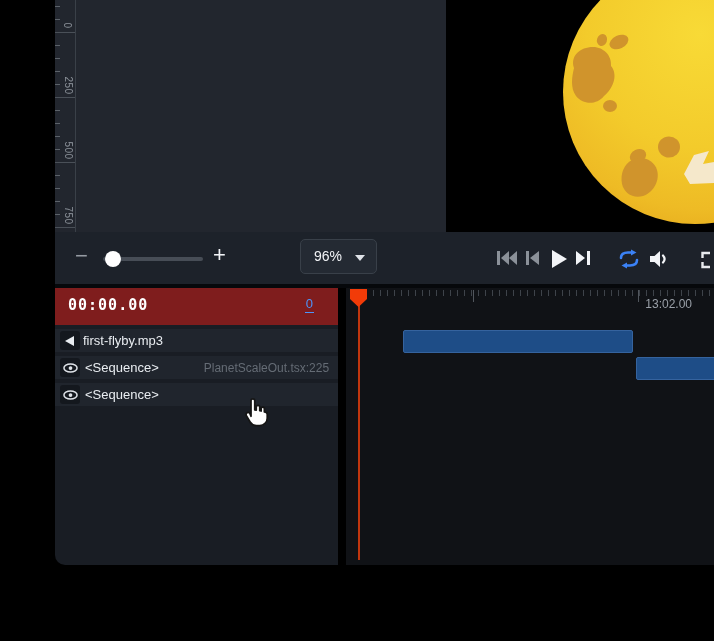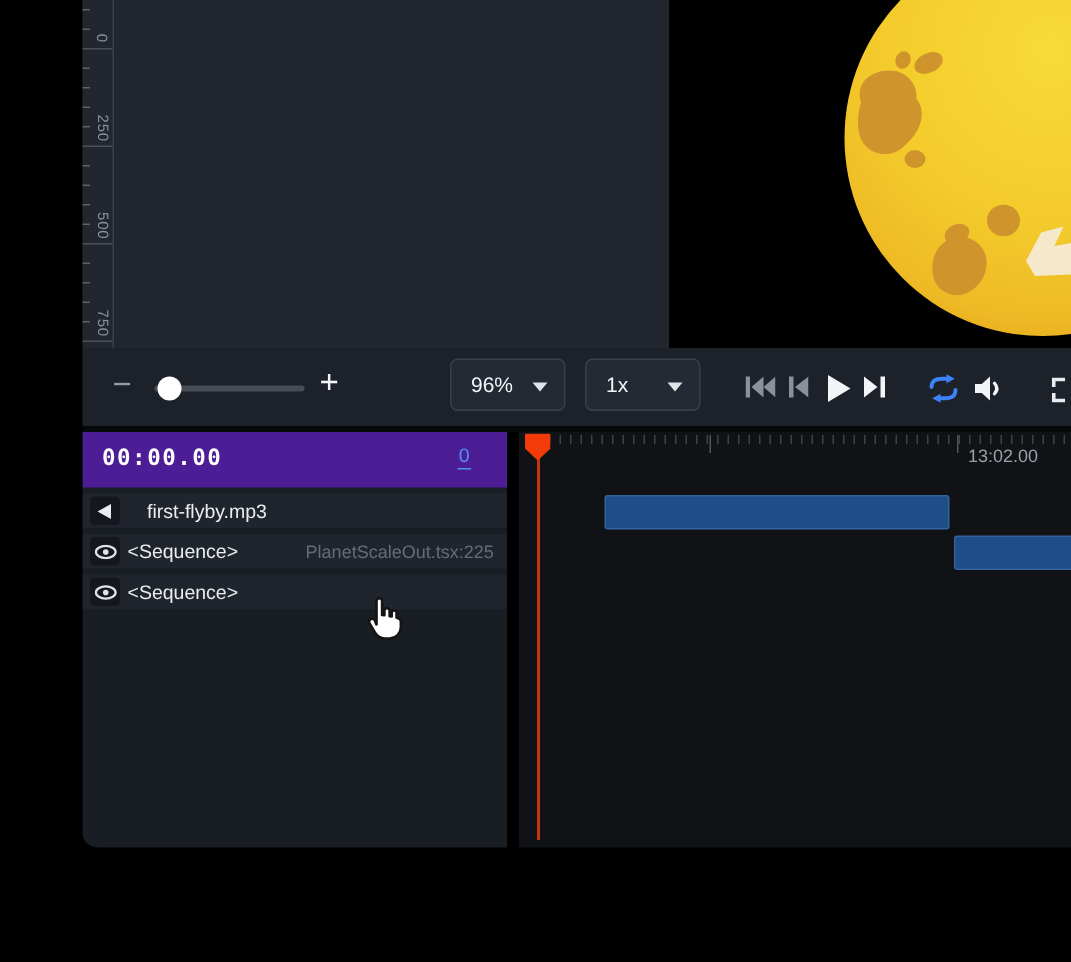--- a/index.html
+++ b/index.html
@@ -28,31 +28,31 @@
   .dd-zoom{left:245px;} .dd-rate{left:335px;}
   .dd-label{position:absolute;left:13px;top:8px;font-size:14px;color:#f2f4f7;}
   .caret{position:absolute;right:11px;top:15px;width:0;height:0;border-left:5px solid transparent;
          border-right:5px solid transparent;border-top:6px solid #dfe3e8;}
   .tb-icon{position:absolute;top:18px;}
 
   
   .timeline{position:absolute;left:0;top:288px;width:659px;height:277px;}
   .tl-left{position:absolute;left:0;top:0;width:283px;height:277px;background:#191d24;
            border-radius:0 0 0 10px;overflow:hidden;}
-  .tl-header{position:absolute;left:0;top:0;width:283px;height:37px;background:#4c1d95;}
+  .tl-header{position:absolute;left:0;top:0;width:283px;height:37px;background:#7f1d1d;}
   .timecode{position:absolute;left:13px;top:8px;font-family:"DejaVu Sans Mono",monospace;
             font-size:15px;font-weight:700;color:#fff;letter-spacing:1px;}
   .frame-link{position:absolute;right:24px;top:8px;font-size:13px;color:#4d94f8;
               border-bottom:1px solid #4d94f8;padding:0 1px 1px 1px;cursor:pointer;}
   .track-row{position:absolute;left:0;width:283px;height:23px;background:#20252d;display:flex;align-items:center;}
   .row-1{top:41px;} .row-2{top:68px;} .row-3{top:95px;}
   .track-icon-box{width:20px;height:19px;background:#14181e;border-radius:3px;margin-left:5px;
                   display:flex;align-items:center;justify-content:center;flex:none;}
   .track-name{font-size:13px;color:#e9edf1;white-space:nowrap;}
-  .audio-name{margin-left:18px;} .seq-name{margin-left:5px;}
+  .audio-name{margin-left:3px;} .seq-name{margin-left:5px;}
   .track-src{font-size:12px;color:#656c75;margin-left:12px;white-space:nowrap;padding-left:33px;}
 
   .tl-right{position:absolute;left:291px;top:0;width:368px;height:277px;background:#101216;overflow:hidden;}
   .htick{position:absolute;top:2px;width:1px;height:6px;background:#3e434a;}
   .htick.tall{height:12px;background:#51565d;}
   .time-marker-label{position:absolute;right:22px;top:9px;font-size:12px;color:#9aa0a8;}
   .clip-bar{position:absolute;height:23px;background:#1e4d87;border:1px solid #35639e;
             border-radius:2px;box-sizing:border-box;}
   .bar-1{left:57px;top:42px;width:230px;} .bar-2{left:290px;top:69px;width:86px;}
   .playhead-line{position:absolute;left:12px;top:14px;width:2px;height:258px;background:#c1360e;}
@@ -119,24 +119,20 @@
   </div>
 
   <div class="toolbar">
     <span class="zoom-out">−</span>
     <div class="slider-track"></div>
     <div class="slider-knob"></div>
     <span class="zoom-in">+</span>
 
     <div class="dropdown dd-zoom">
       <span class="dd-label">96%</span>
-      <span class="caret"></span>
-    </div>
-    <div class="dropdown dd-rate">
-      <span class="dd-label">1x</span>
       <span class="caret"></span>
     </div>
 
     <span class="tb-icon" style="left:442px">
       <svg width="20" height="16" viewBox="0 0 20 16" fill="#8b9199">
         <rect x="0" y="1" width="3" height="14"></rect>
           <path d="M12 1 L4 8 L12 15 Z"></path>
           <path d="M20 1 L12 8 L20 15 Z"></path>
       </svg>
     </span>

